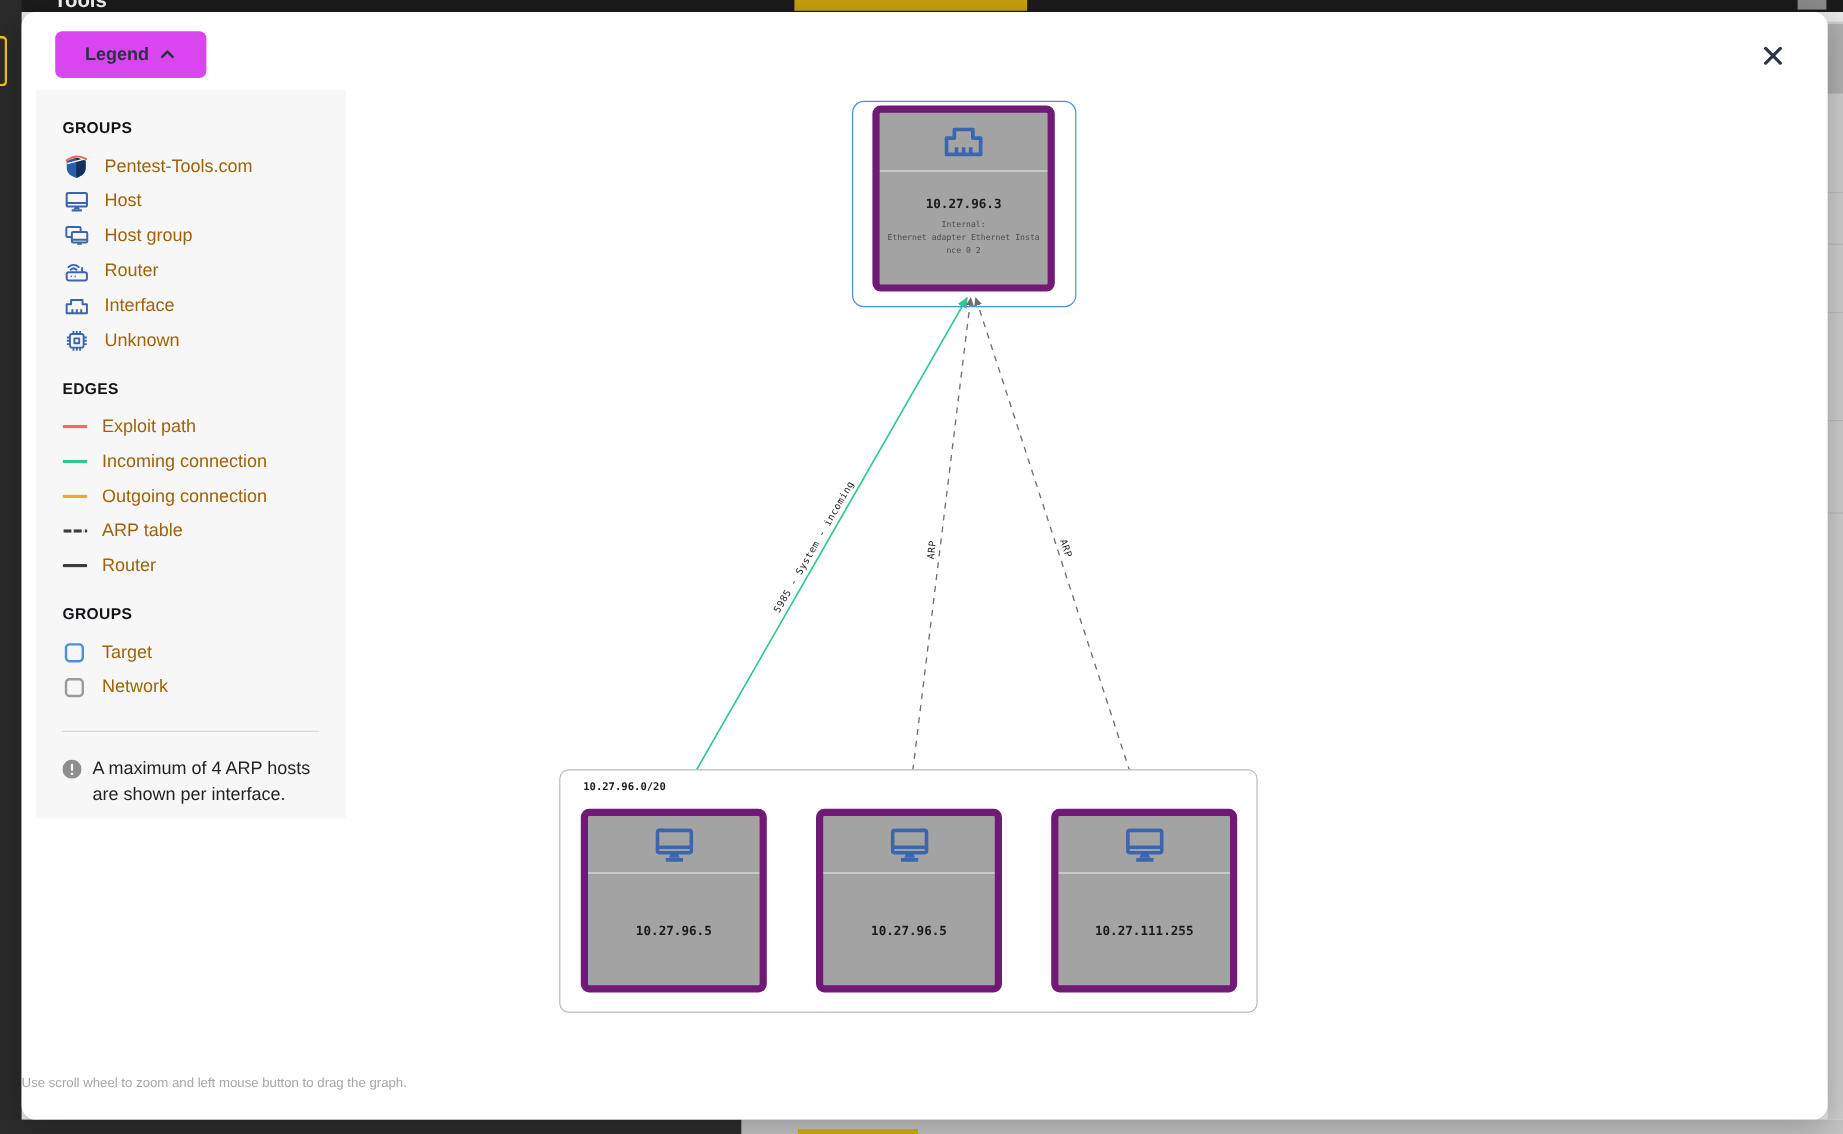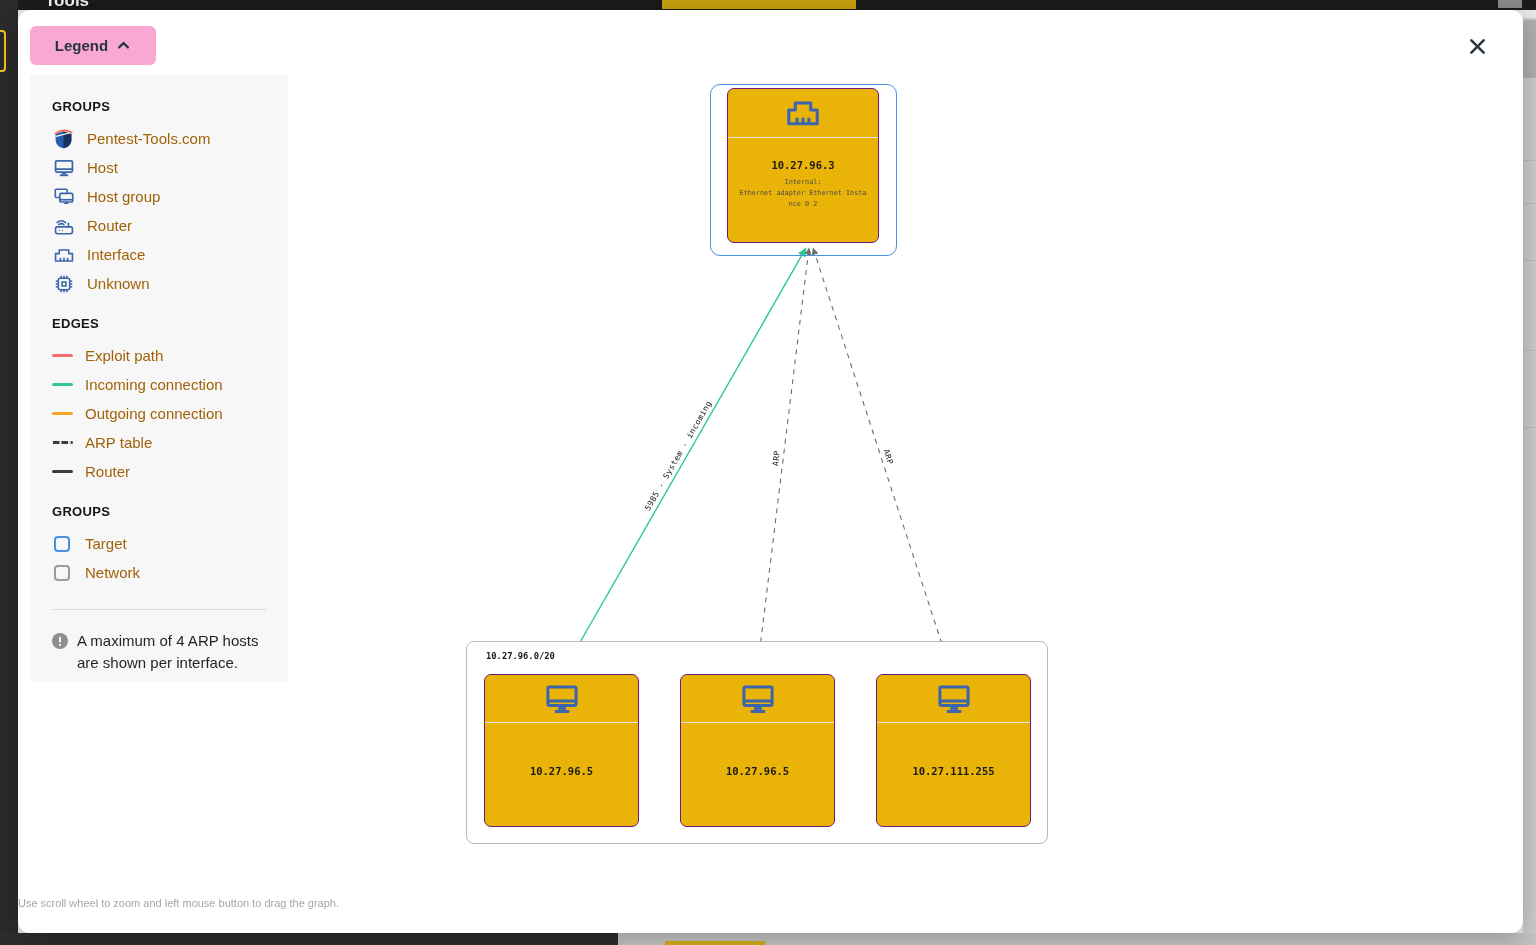--- a/index.html
+++ b/index.html
@@ -18,22 +18,22 @@
   .bg-bottom-gray { position:absolute; left:618px; top:933px; width:918px; height:12px; background:#c4c4c4; z-index:1; }
   .bg-bottom-yellow { position:absolute; left:665px; top:941px; width:100px; height:4px; background:#d4af14; z-index:2; }
   .bg-scrollstrip { position:absolute; left:1523px; top:18px; width:13px; height:915px; background:#cdcdcd; z-index:1; }
   .bg-scrollthumb { position:absolute; left:0; top:2px; width:13px; height:58px; background:#b0b0b0; }
   .strip-line { position:absolute; left:0; width:13px; height:1px; background:#bcbcbc; }
 
   
   .modal { position:absolute; left:18px; top:10px; width:1505px; height:923px;
     background:#ffffff; border-radius:12px; box-shadow:0 6px 28px rgba(0,0,0,.25); z-index:10; }
 
-  .legend-btn { position:absolute; left:12px; top:16px; width:126px; height:39px;
-    background:#f9a8d4; border:none; border-radius:6px; cursor:pointer;
+  .legend-btn { position:absolute; left:28px; top:16px; width:126px; height:39px;
+    background:#d946ef; border:none; border-radius:6px; cursor:pointer;
     display:flex; align-items:center; justify-content:center; gap:8px;
     font-family:"Liberation Sans", sans-serif; font-size:15px; font-weight:bold; color:#253342; }
 
   .close-btn { position:absolute; left:1443px; top:20px; width:32px; height:32px;
     background:none; border:none; cursor:pointer; display:flex; align-items:center; justify-content:center; }
 
   
   .legend-panel { position:absolute; left:12px; top:65px; width:258px; height:607px;
     background:#f7f7f8; padding:24px 20px 0 22px; }
   .lg-header { font-size:13px; font-weight:bold; color:#121418; letter-spacing:.3px; margin-bottom:10px; }
@@ -48,21 +48,21 @@
   .lg-note { display:flex; gap:9px; margin-top:20px; width:212px; }
   .lg-note-text { font-size:15px; line-height:22px; color:#1f2226; }
   .info-badge { flex:0 0 16px; width:16px; height:16px; margin-top:3px; }
 
   
   .graph-svg { position:absolute; left:0; top:0; width:1505px; height:923px; pointer-events:none; }
 
   .target-box { position:absolute; left:692px; top:74px; width:187px; height:172px;
     border:1.5px solid #4a90e2; border-radius:10px; background:transparent; }
 
-  .node-card { position:absolute; background:#eab308; border:1px solid #701a75; border-radius:7px; overflow:hidden; cursor:pointer; }
+  .node-card { position:absolute; background:#a3a3a3; border:6px solid #701a75; border-radius:7px; overflow:hidden; cursor:pointer; }
   .node-card .icon-sec { display:flex; align-items:center; justify-content:center; border-bottom:1px solid #e2e2e2; }
   .iface-card { left:709px; top:78px; width:152px; height:155px; }
   .iface-card .icon-sec { height:49px; }
   .iface-ip { text-align:center; margin-top:21px; font-size:10.5px; font-weight:bold; color:#1a1a1a; }
   .iface-sub { text-align:center; margin-top:6px; font-size:6.8px; line-height:11px; color:#4c4c4c; }
 
   .network-group { position:absolute; left:448px; top:631px; width:582px; height:203px;
     border:1px solid #b9b9b9; border-radius:8px; background:#fff; }
   .network-label { position:absolute; left:19px; top:9px; font-size:8.8px; font-weight:bold; color:#1a1a1a; }
 

